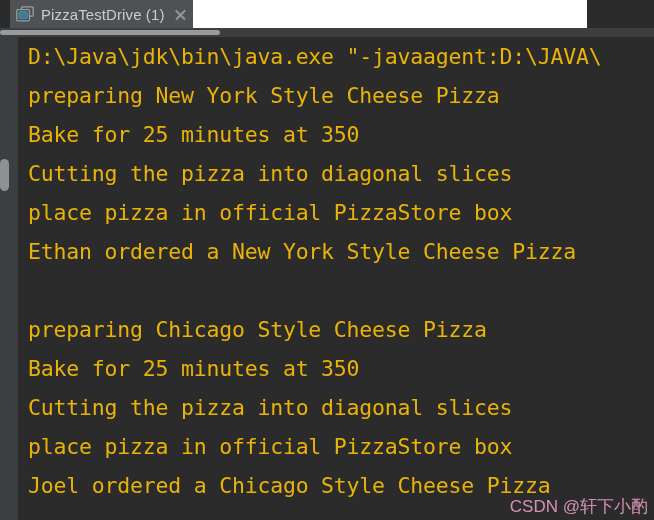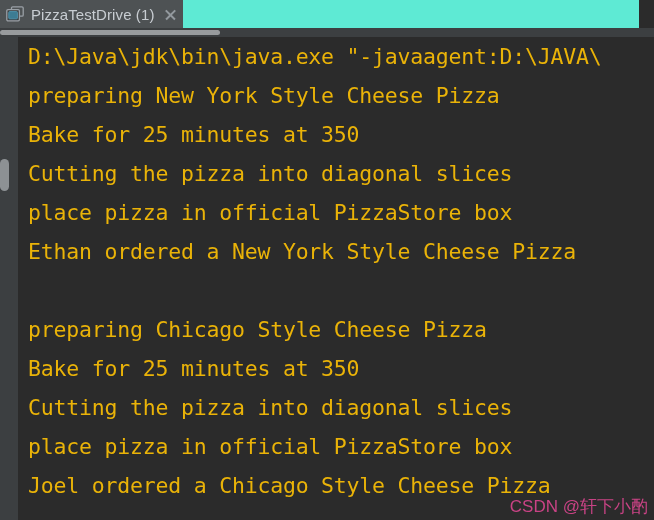--- a/index.html
+++ b/index.html
@@ -19,24 +19,24 @@
     position: relative;
     width: 654px;
     height: 520px;
     background: #2b2b2b;
     overflow: hidden;
   }
 
   
   .tabbar {
     position: absolute;
-    left: 0; top: 0;
-    width: 639px;
+    left: 10px; top: 0;
+    width: 577px;
     height: 28px;
-    background: #5eead4;
+    background: #ffffff;
     display: flex;
     align-items: center;
   }
   .tab {
     display: flex;
     align-items: center;
     height: 28px;
     padding: 0 6px 0 6px;
     background: #4e5254;
     box-sizing: border-box;
@@ -139,21 +139,21 @@
   }
   .line.blank { color: transparent; }
 
   
   .watermark {
     position: absolute;
     right: 6px;
     bottom: 2px;
     font-family: "Liberation Sans", sans-serif;
     font-size: 17px;
-    color: #ec4899;
+    color: #f9a8d4;
     opacity: 0.82;
     white-space: nowrap;
     pointer-events: none;
   }
 </style>
 </head>
 <body>
 
 <div id="app">
 

